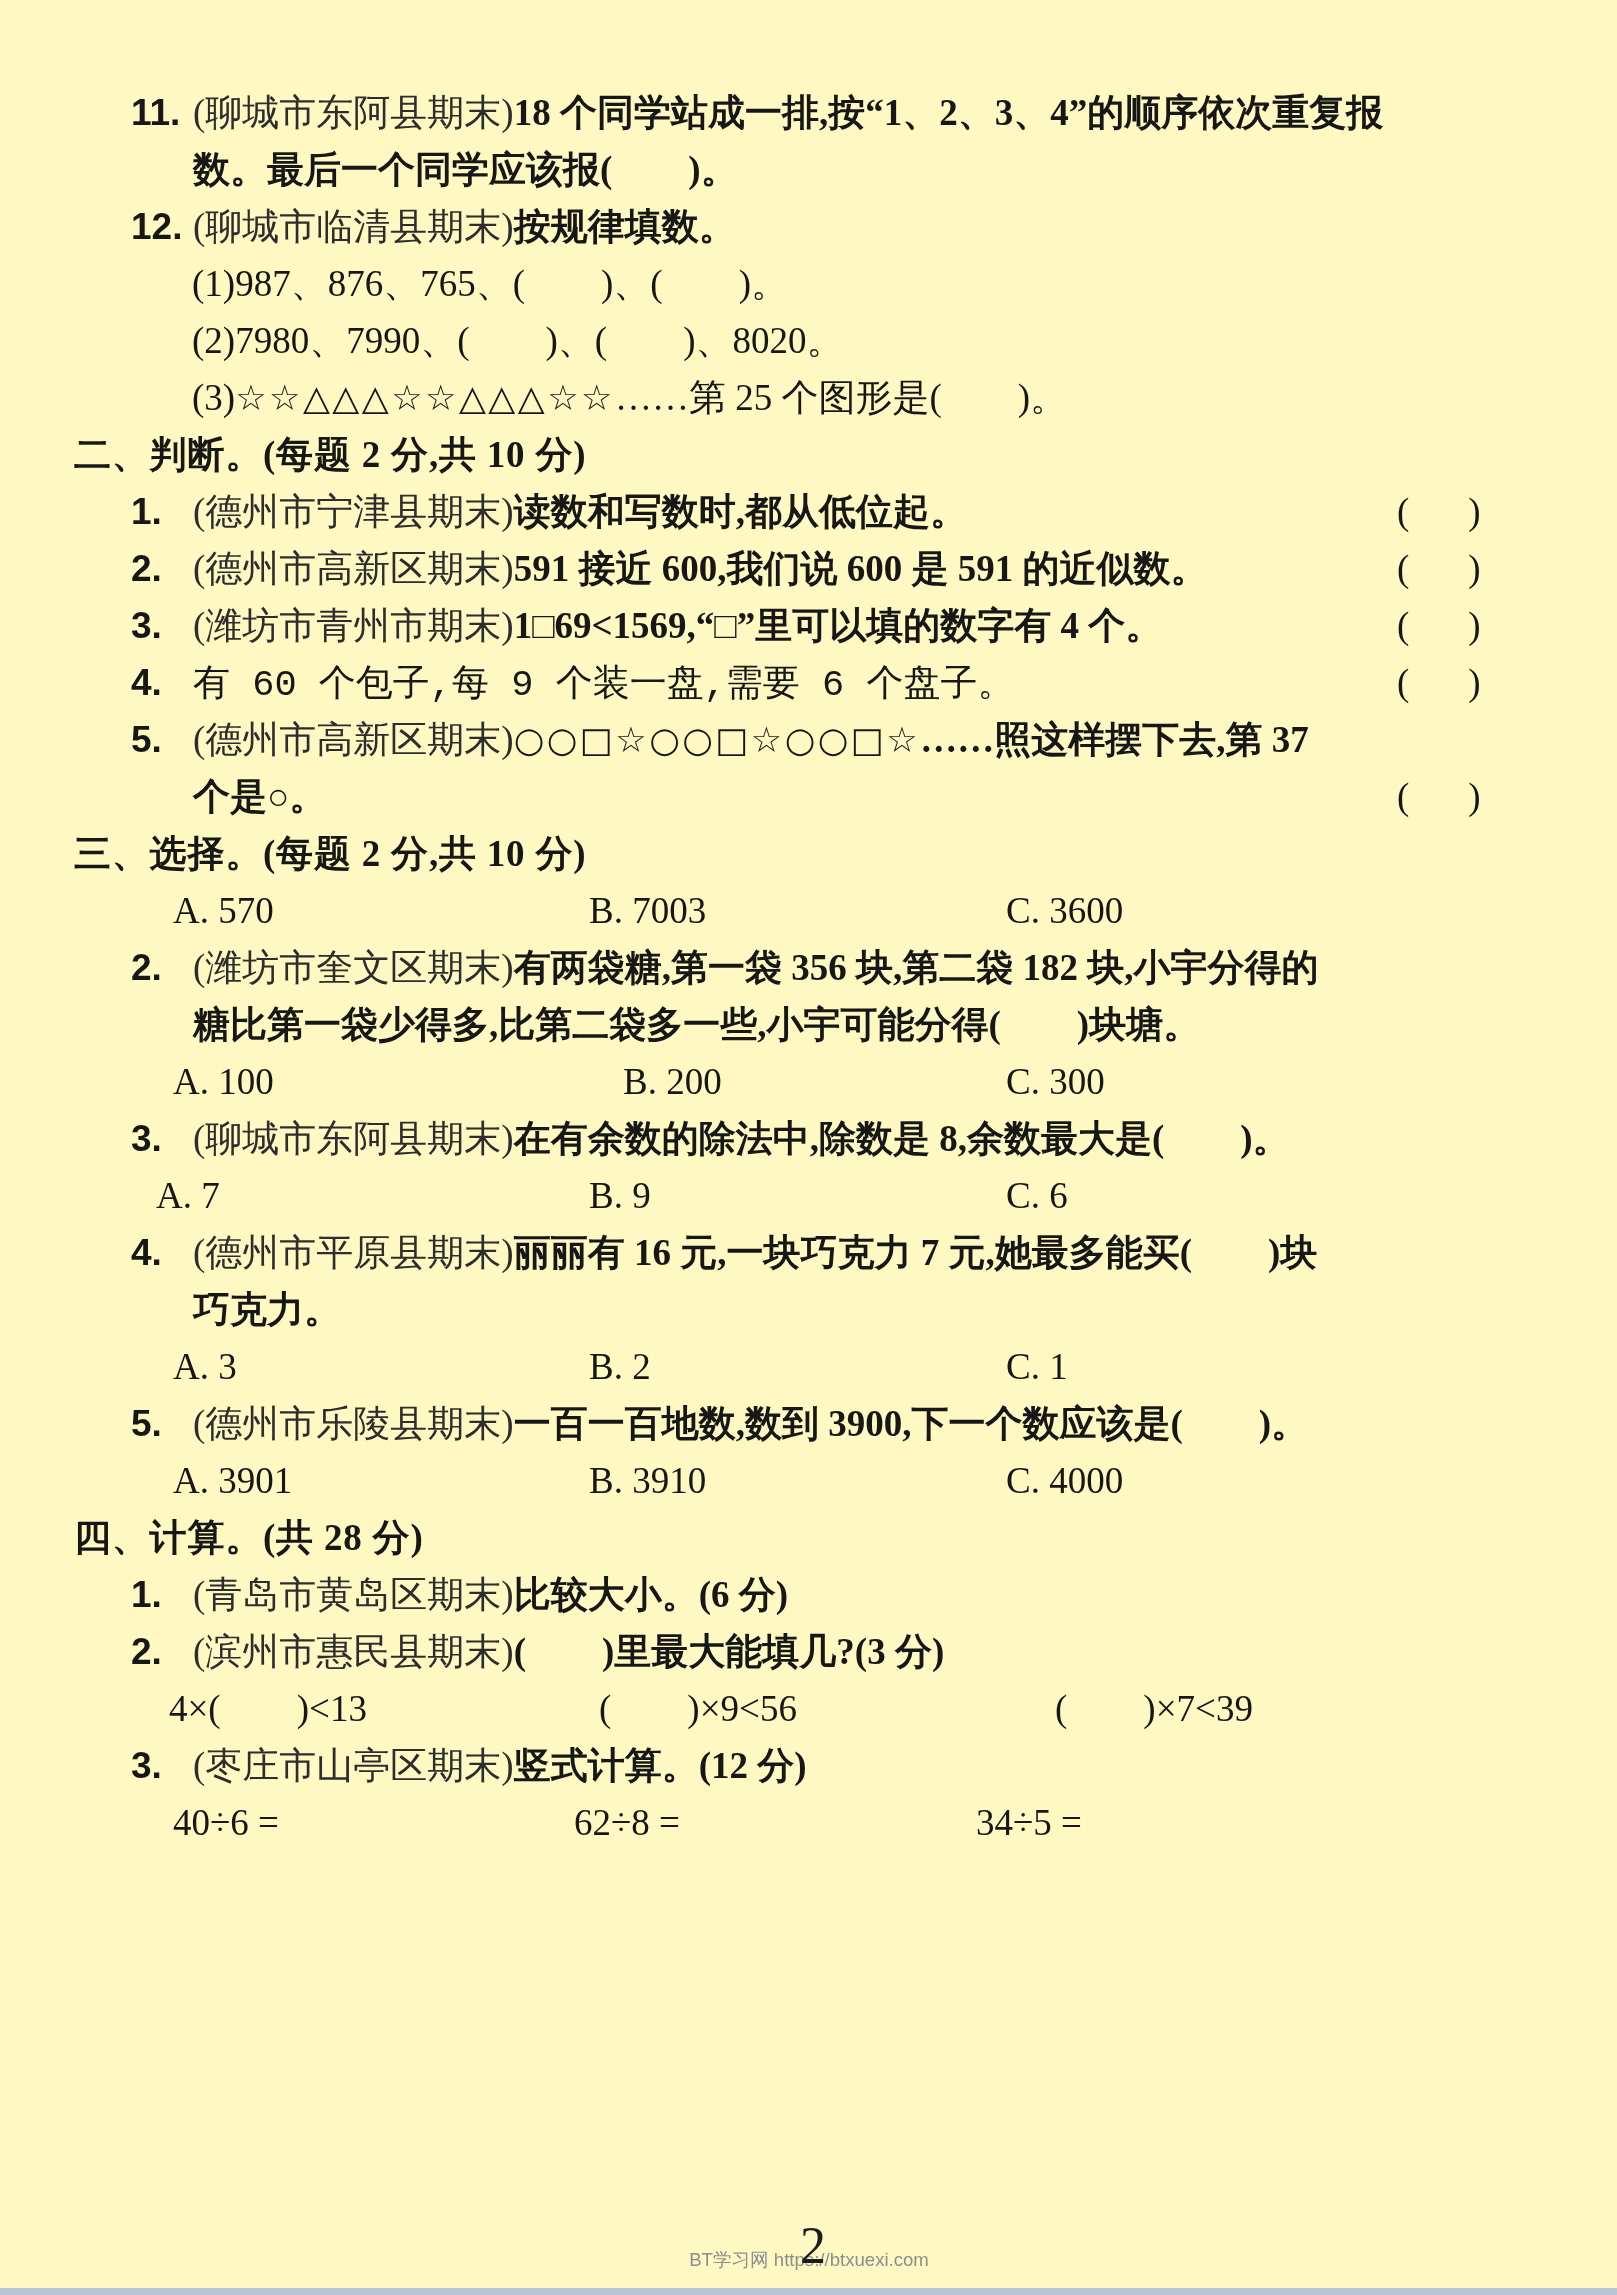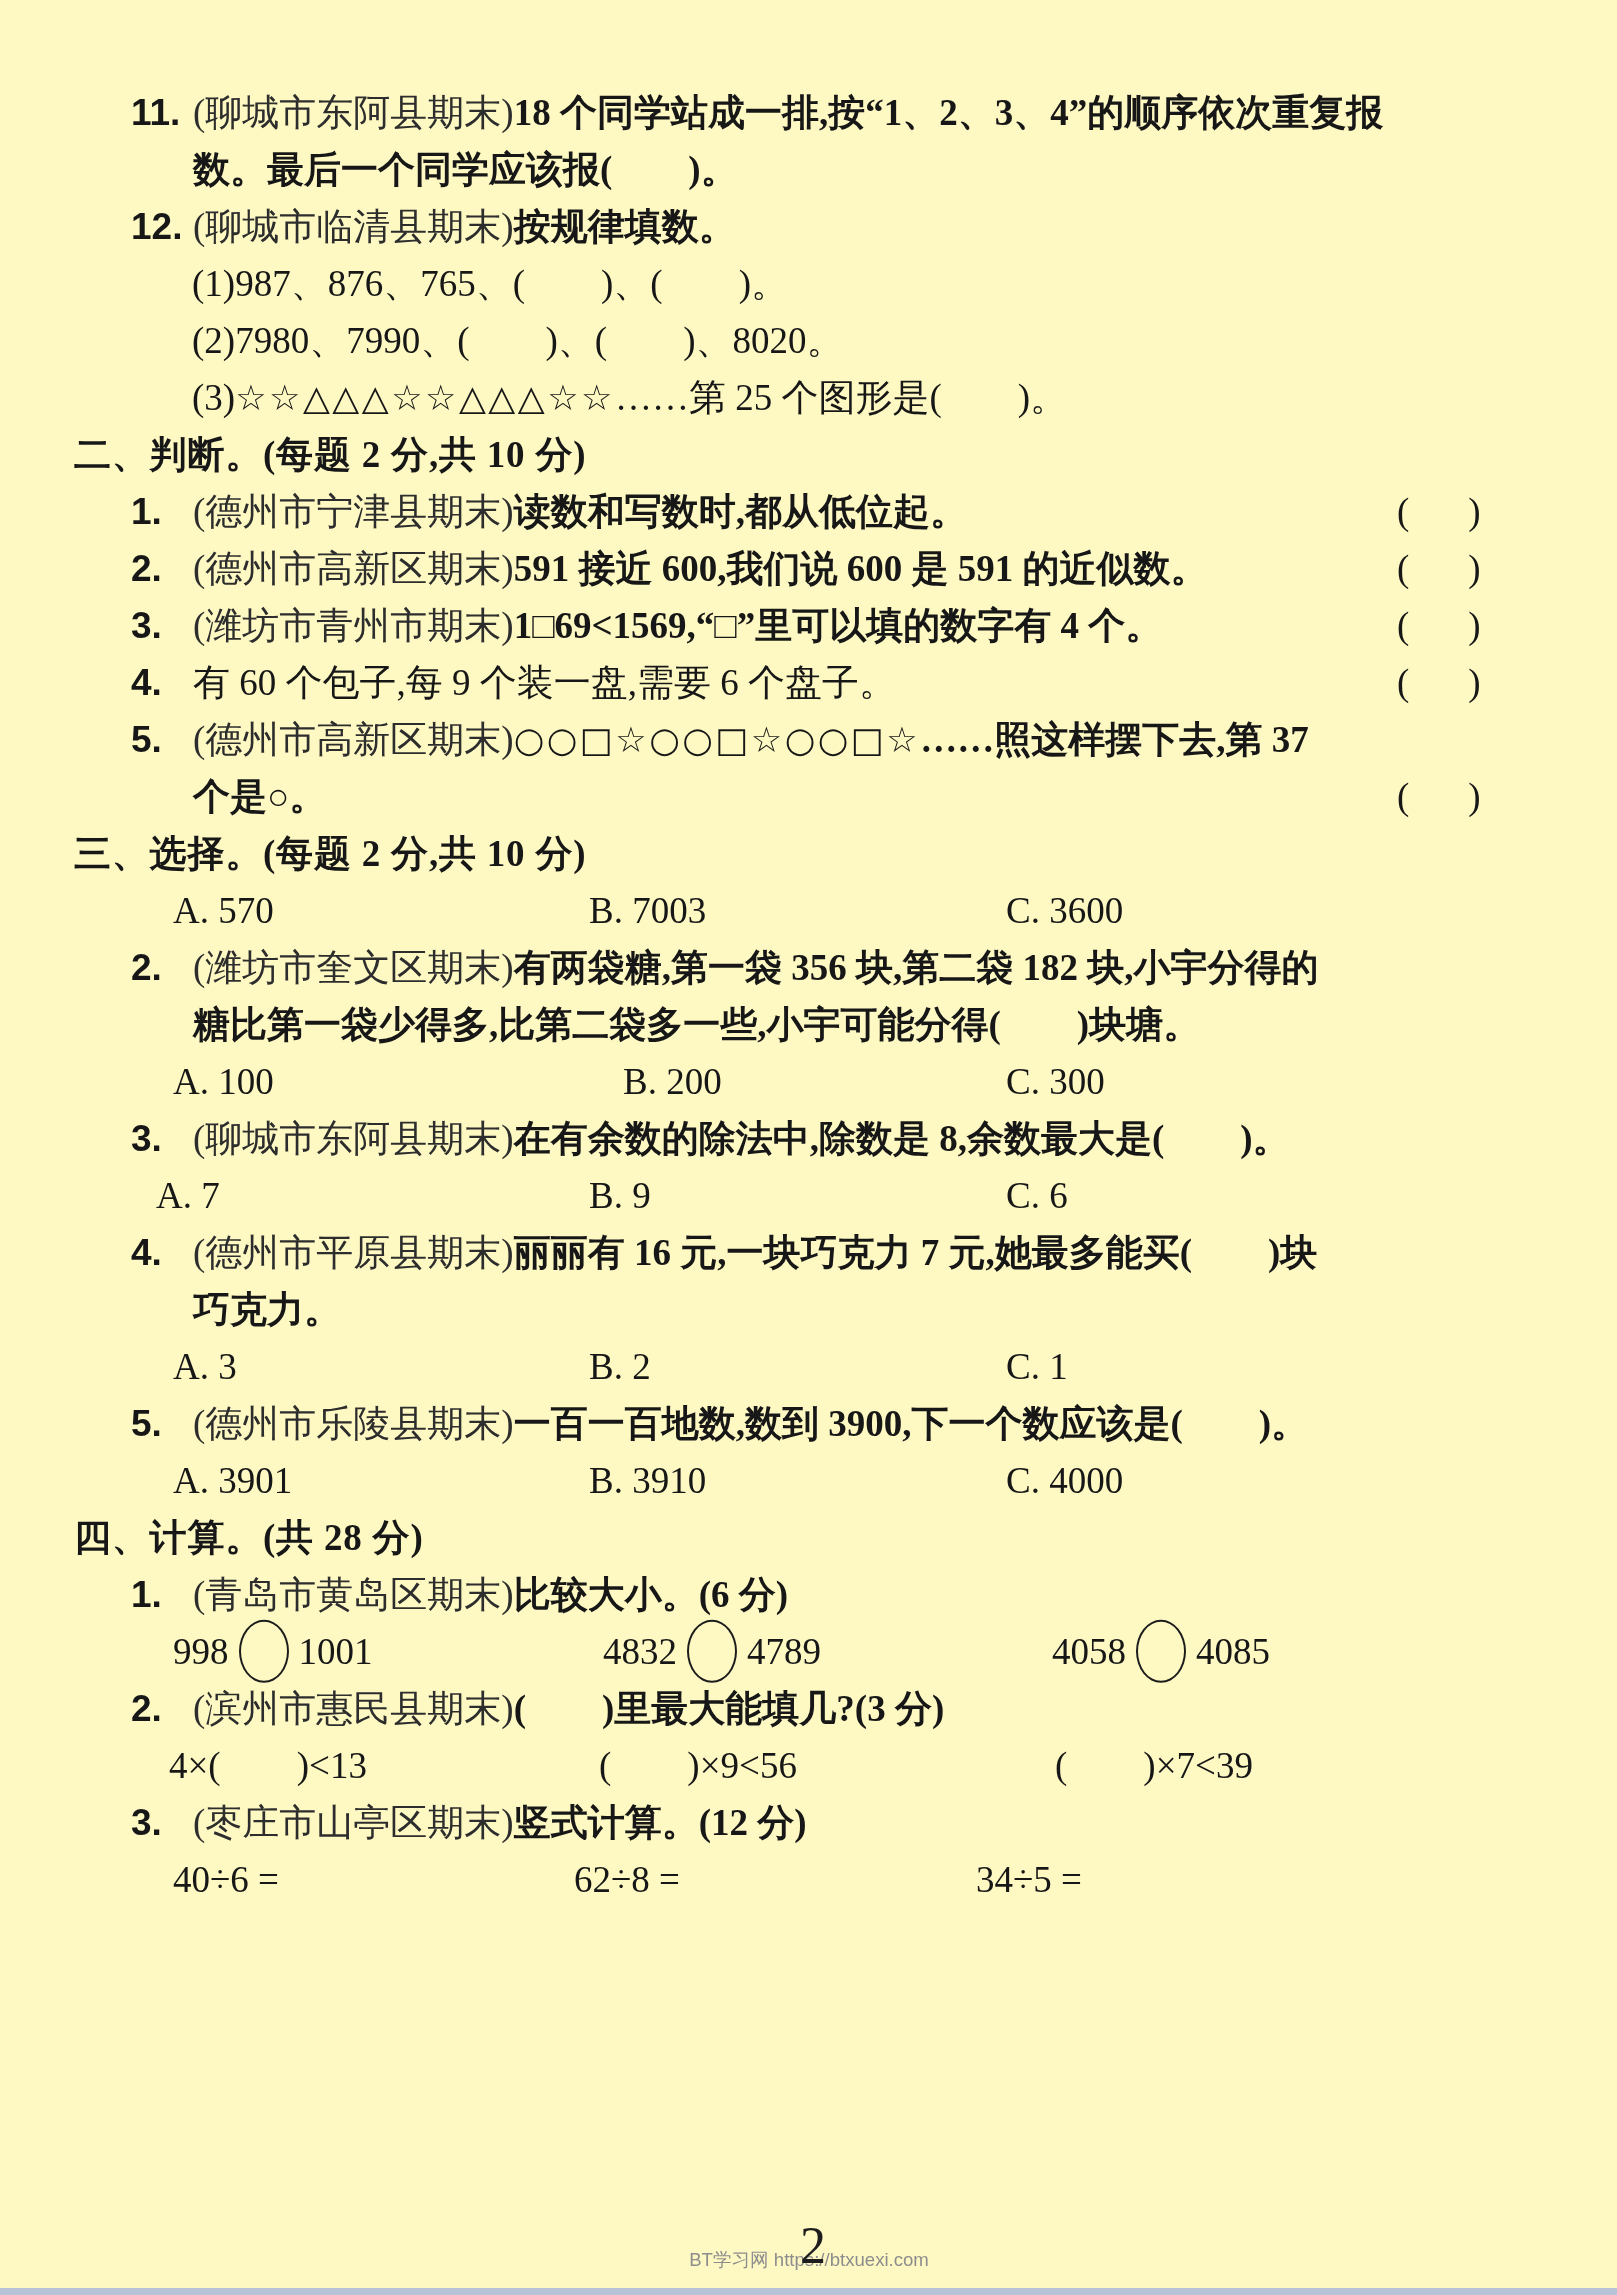--- a/index.html
+++ b/index.html
@@ -22,21 +22,21 @@
   .ind-cont{padding-left:193px;}
   .ind-sub{padding-left:192px;}
   .ind-section{padding-left:74px;letter-spacing:0.8px;font-weight:bold;}
   .num{
     font-family:"Liberation Sans", sans-serif;
     font-weight:700;
     display:inline-block;width:62px;
   }
   .src{font-weight:400;color:#2d2d2d;}
   .stem{font-weight:700;}
-  .light{font-weight:400;}
+  .light{font-weight:400;font-family:Liberation Mono, monospace;}
   .shapes{font-family:"DejaVu Sans", sans-serif;font-size:35px;letter-spacing:2.5px;}
   .gap{display:inline-block;width:76px;}
   .gap-s{display:inline-block;width:59px;}
   .ans{position:absolute;left:1397px;top:0;font-weight:400;}
   .at{position:absolute;top:0;height:57px;line-height:57px;font-weight:400;}
   .oval{
     display:inline-block;width:46px;height:59px;
     border:2.5px solid #1d1d1d;border-radius:50%;
     vertical-align:middle;margin:0 10px;
     transform:translateY(-4.2px);
@@ -165,25 +165,20 @@
     </div>
 
     <div class="line ind-section">
       <span>四、计算。(共 28 分)</span>
     </div>
 
     <div class="line ind-item">
       <span class="num">1.</span><span class="src">(青岛市黄岛区期末)</span><span class="stem">比较大小。(6 分)</span>
     </div>
 
-    <div class="line">
-      <span class="at" style="left:173px"><span>998</span><span class="oval"></span><span>1001</span></span>
-      <span class="at" style="left:603px"><span>4832</span><span class="oval"></span><span>4789</span></span>
-      <span class="at" style="left:1052px"><span>4058</span><span class="oval"></span><span>4085</span></span>
-    </div>
 
     <div class="line ind-item">
       <span class="num">2.</span><span class="src">(滨州市惠民县期末)</span><span class="stem">(</span><span class="gap"></span><span class="stem">)里最大能填几?(3 分)</span>
     </div>
 
     <div class="line">
       <span class="at" style="left:169px"><span>4×(</span><span class="gap"></span><span>)&lt;13</span></span>
       <span class="at" style="left:599px"><span>(</span><span class="gap"></span><span>)×9&lt;56</span></span>
       <span class="at" style="left:1055px"><span>(</span><span class="gap"></span><span>)×7&lt;39</span></span>
     </div>

